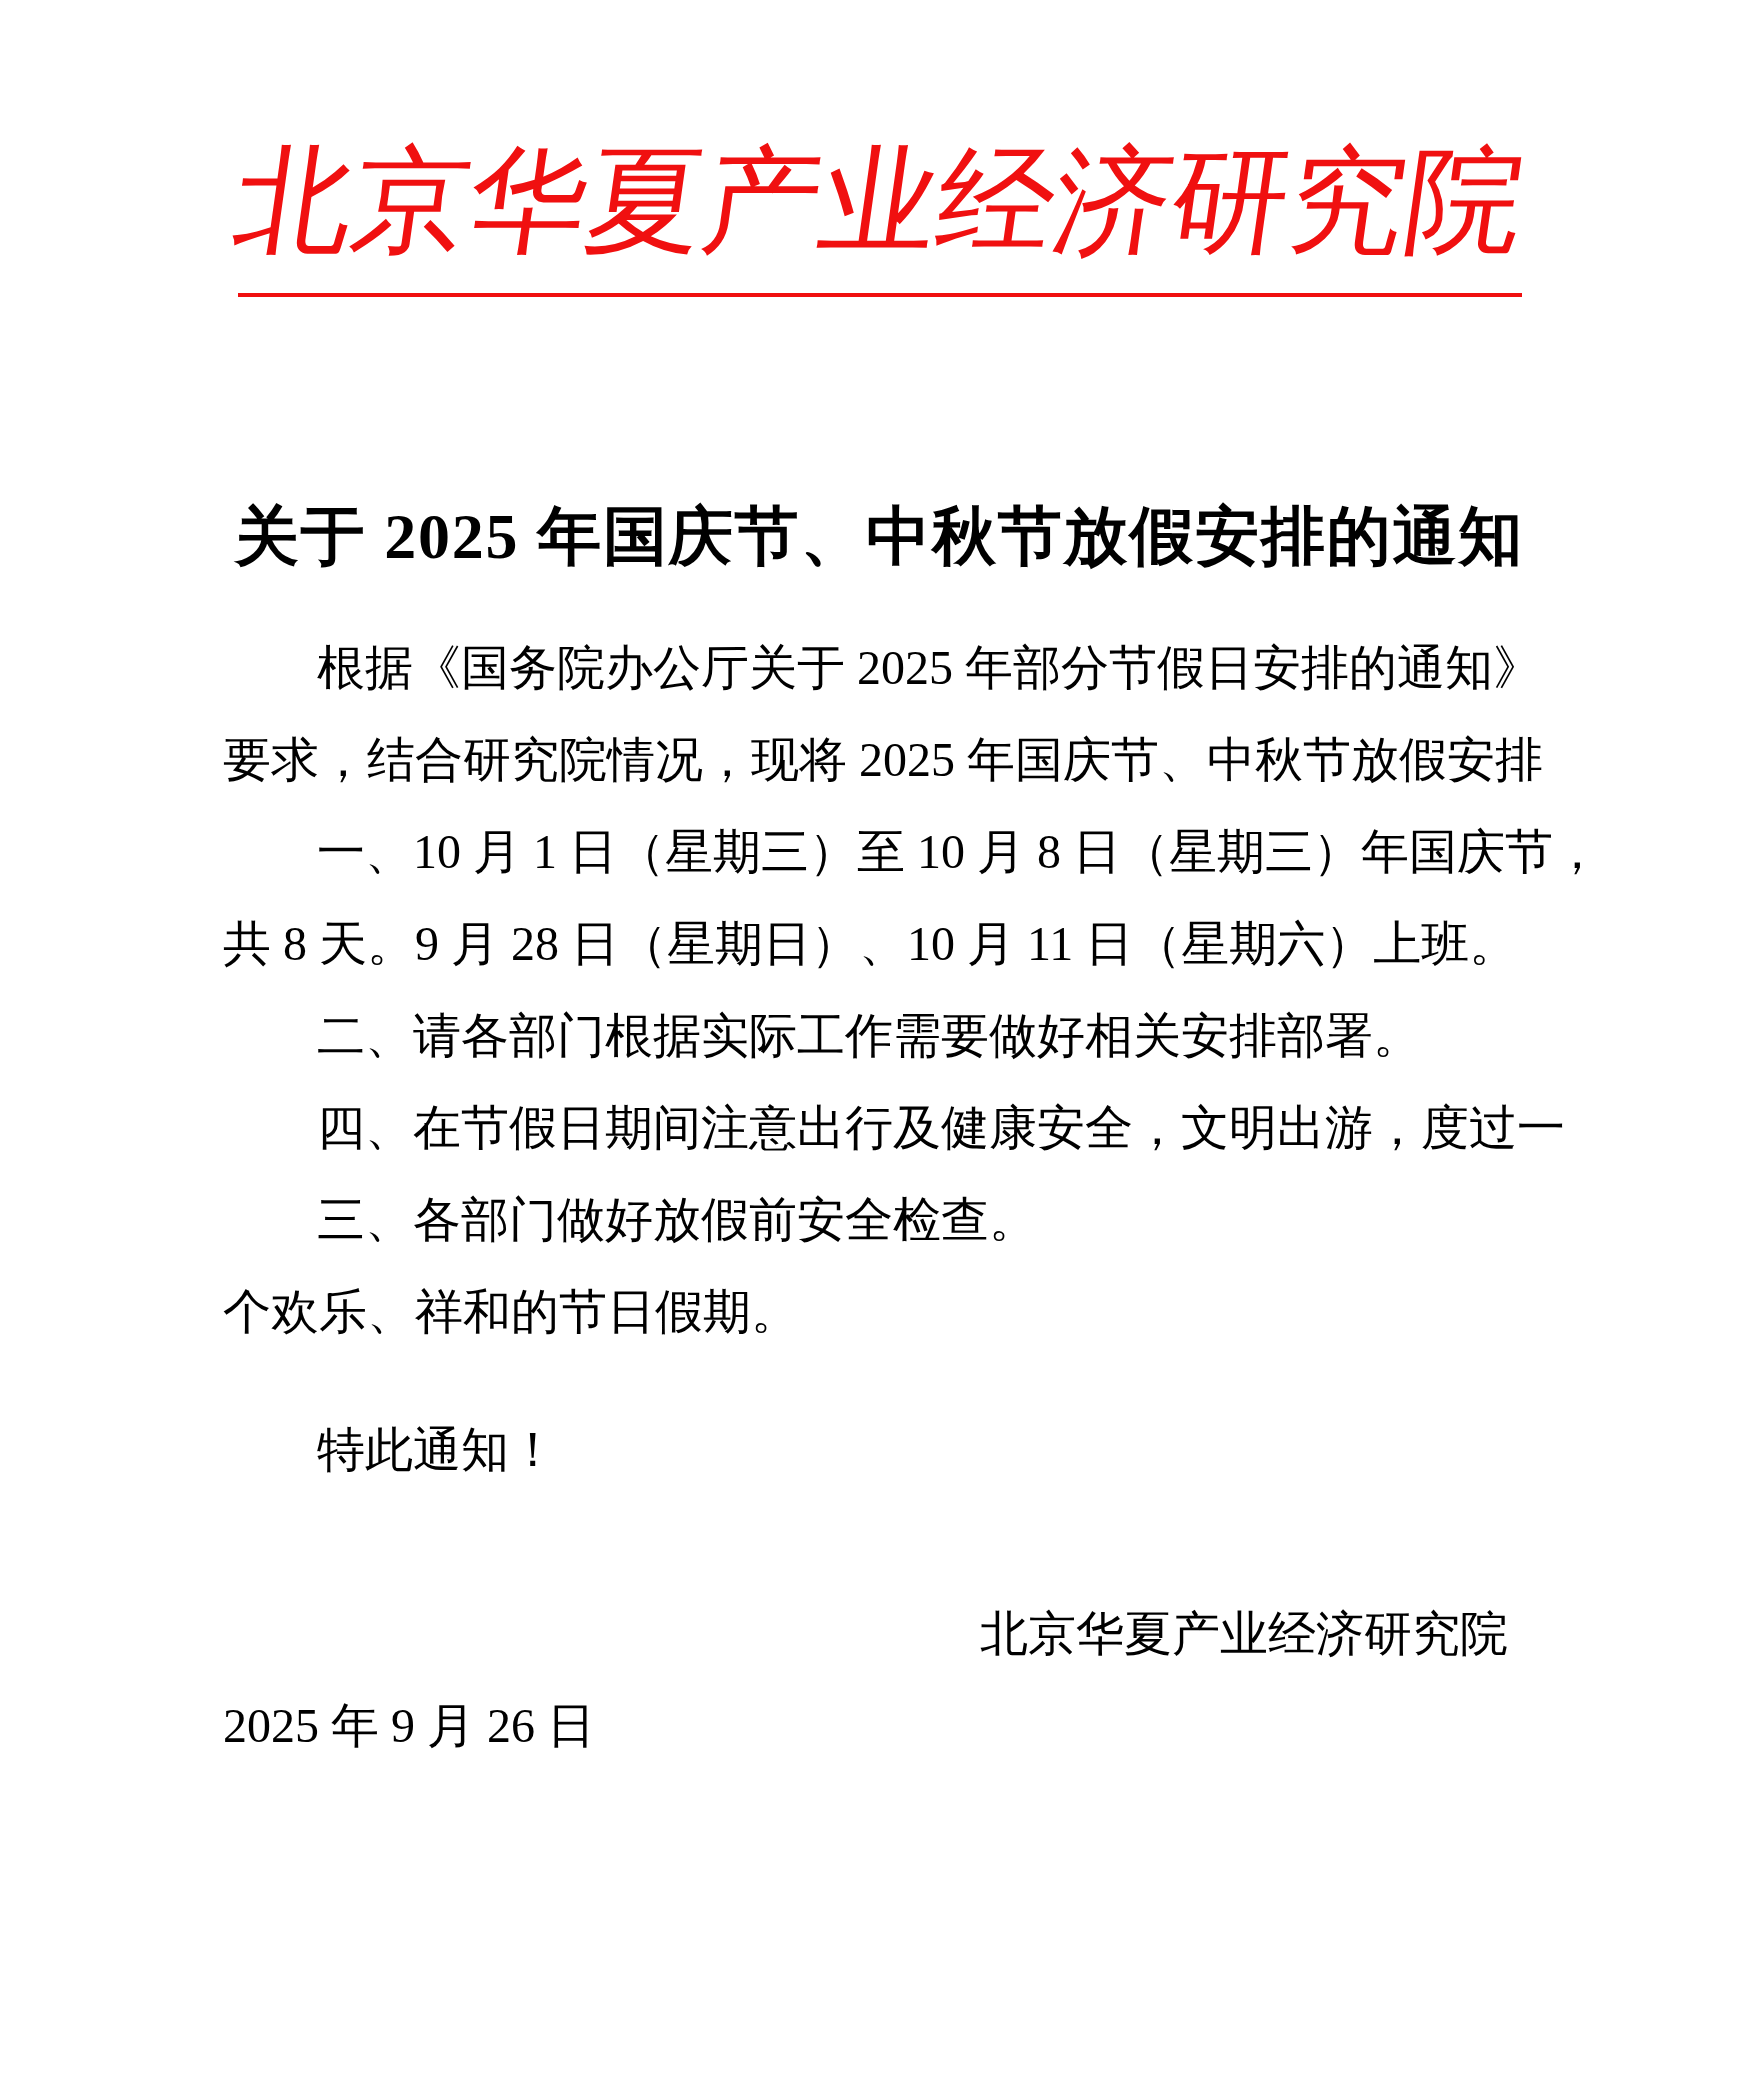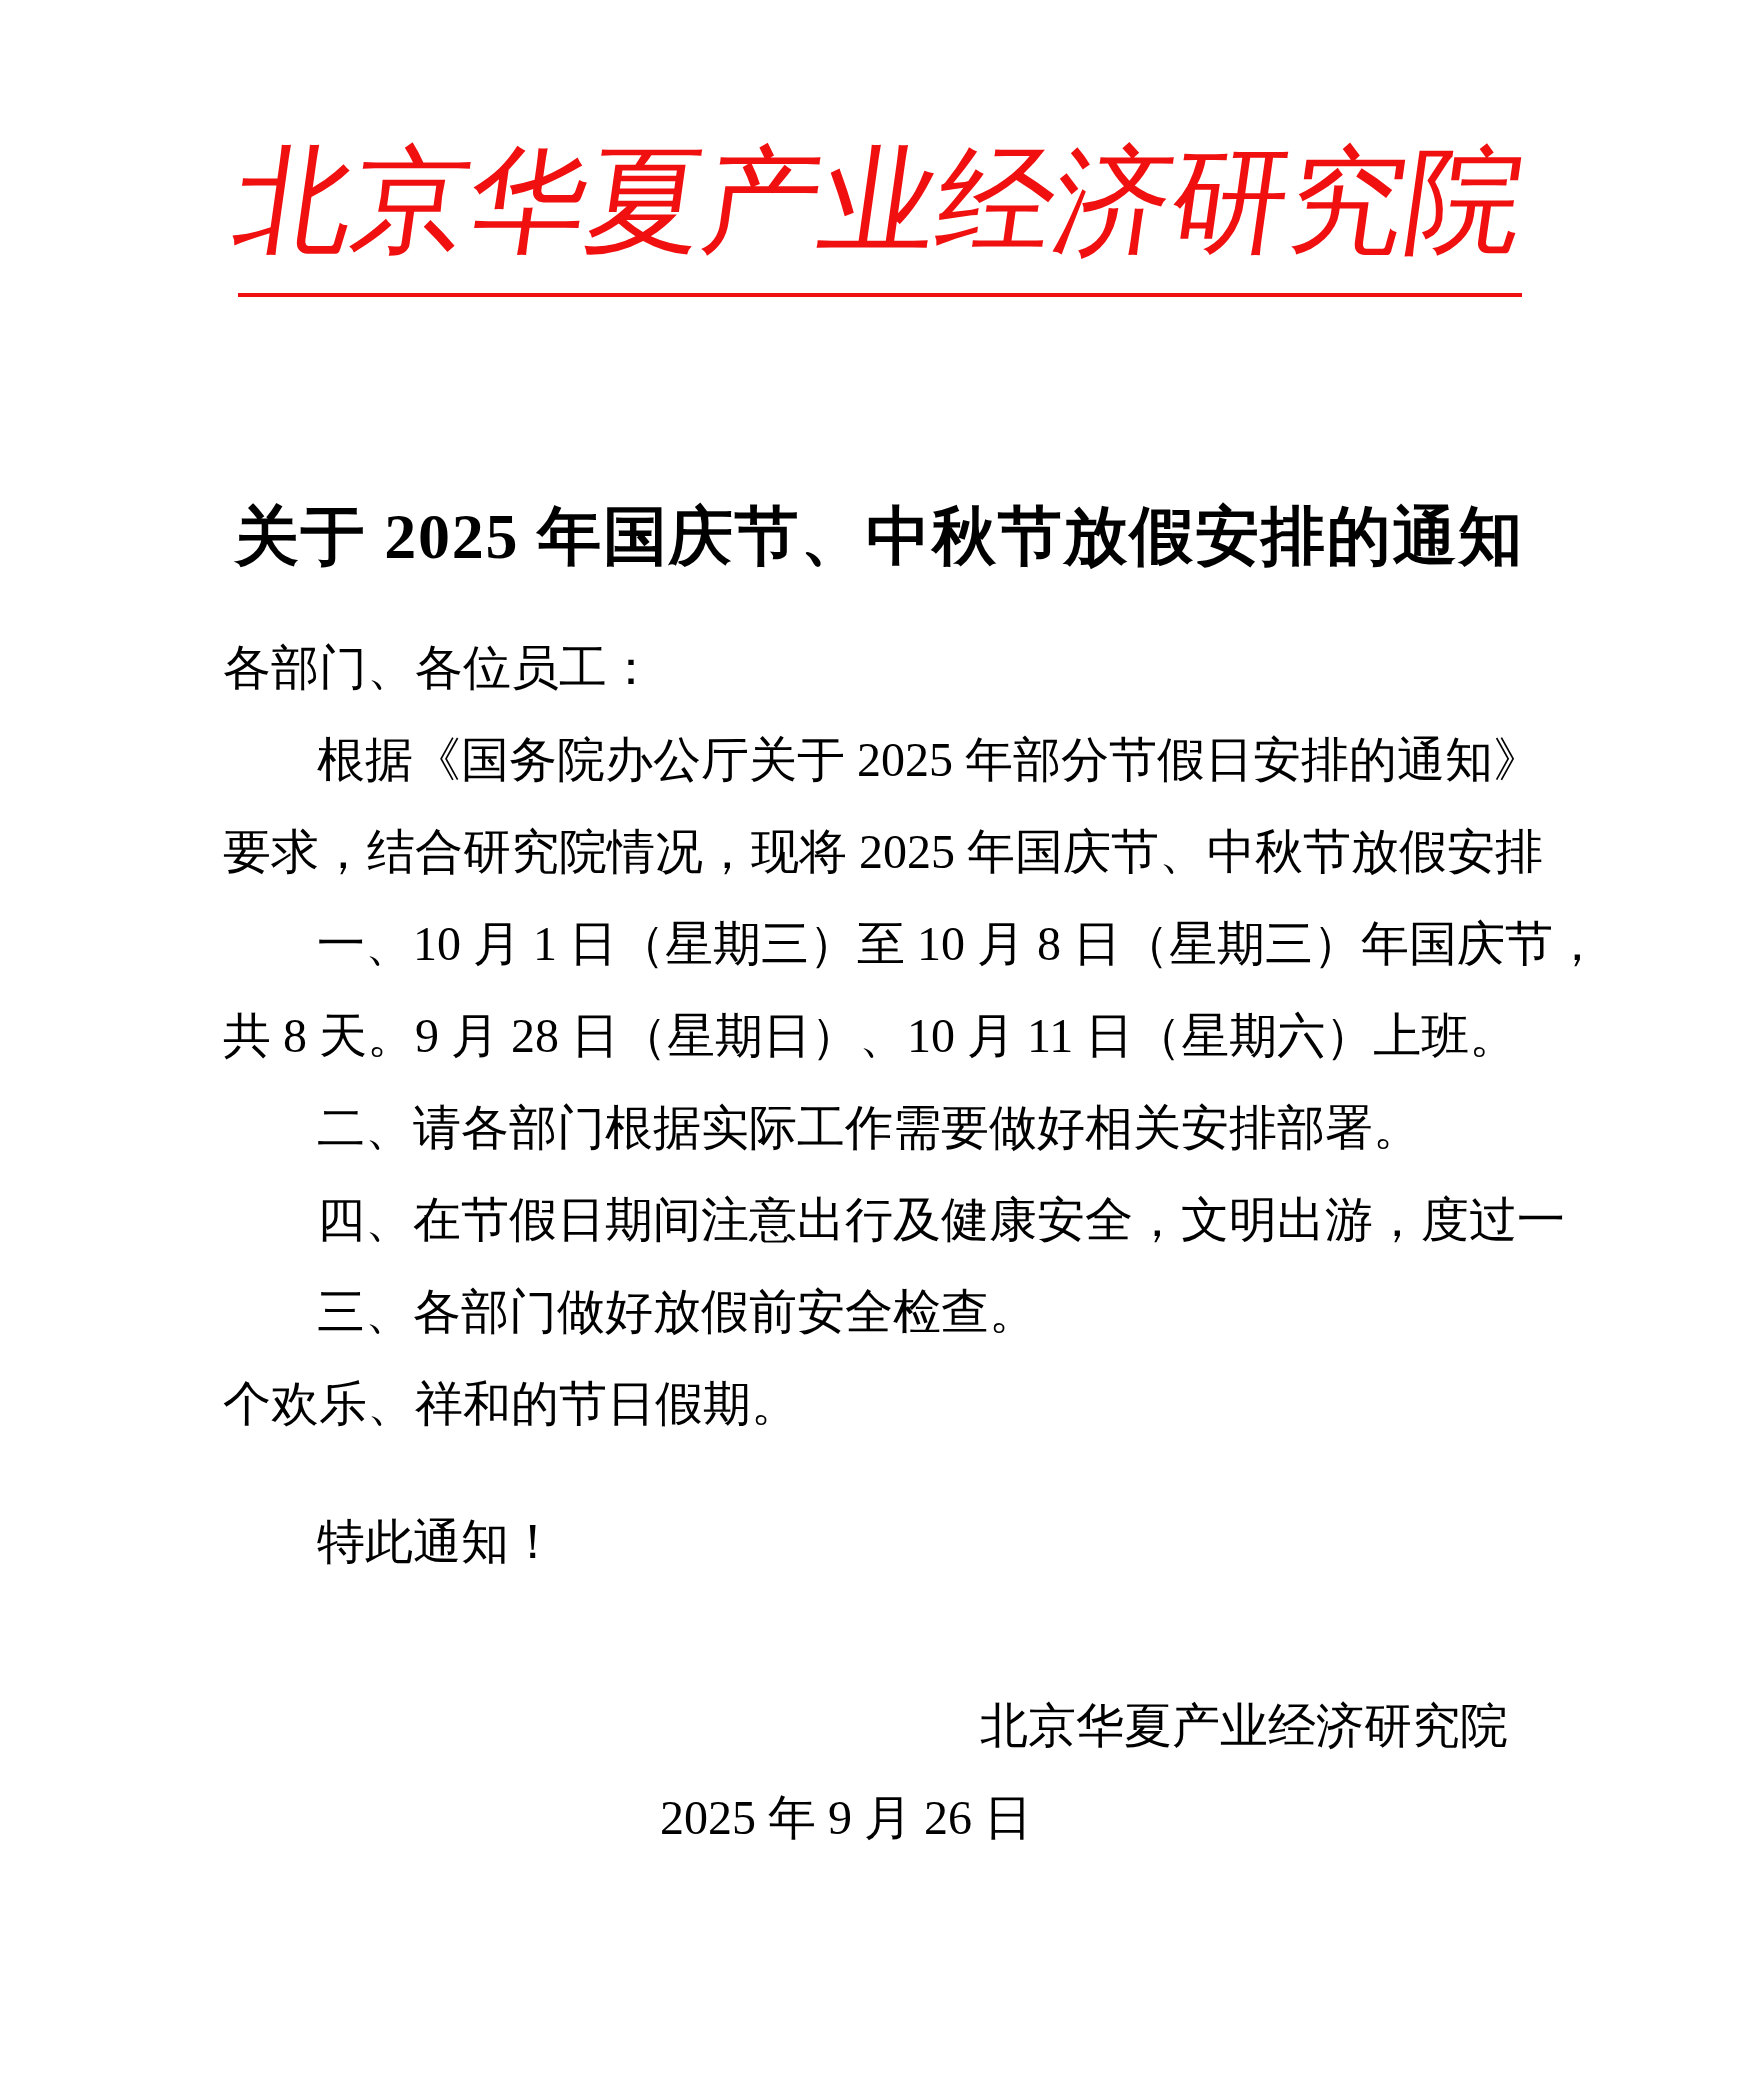--- a/index.html
+++ b/index.html
@@ -60,38 +60,37 @@
   }
   .line .num { font-weight: normal; }
   .indent { text-indent: 94px; }
   .gap { margin-top: 46px; }
   .sig {
     margin-top: 92px;
     text-align: right;
     padding-right: 31px;
   }
   .date {
-    text-align: center;
+    text-align: left;
     padding-right: 70px;
   }
 </style>
 </head>
 <body>
 
 <div class="page">
 
   <div class="org-header">北京华夏产业经济研究院</div>
 
   <div class="header-divider"></div>
 
   <div class="notice-title">关于 2025 年国庆节、中秋节放假安排的通知</div>
 
   <div class="body-block">
 
-    <p class="line"><span>各部门、各位员工：</span></p>
 
     <p class="line indent"><span>根据《国务院办公厅关于 </span><span class="num">2025</span><span> 年部分节假日安排的通知》</span></p>
 
     <p class="line"><span>要求，结合研究院情况，现将 </span><span class="num">2025</span><span> 年国庆节、中秋节放假安排</span></p>
 
 
     <p class="line indent"><span>一、</span><span class="num">10</span><span> 月 </span><span class="num">1</span><span> 日（星期三）至 </span><span class="num">10</span><span> 月 </span><span class="num">8</span><span> 日（星期三）年国庆节，</span></p>
 
     <p class="line"><span>共 </span><span class="num">8</span><span> 天。</span><span class="num">9</span><span> 月 </span><span class="num">28</span><span> 日（星期日）、</span><span class="num">10</span><span> 月 </span><span class="num">11</span><span> 日（星期六）上班。</span></p>
 

